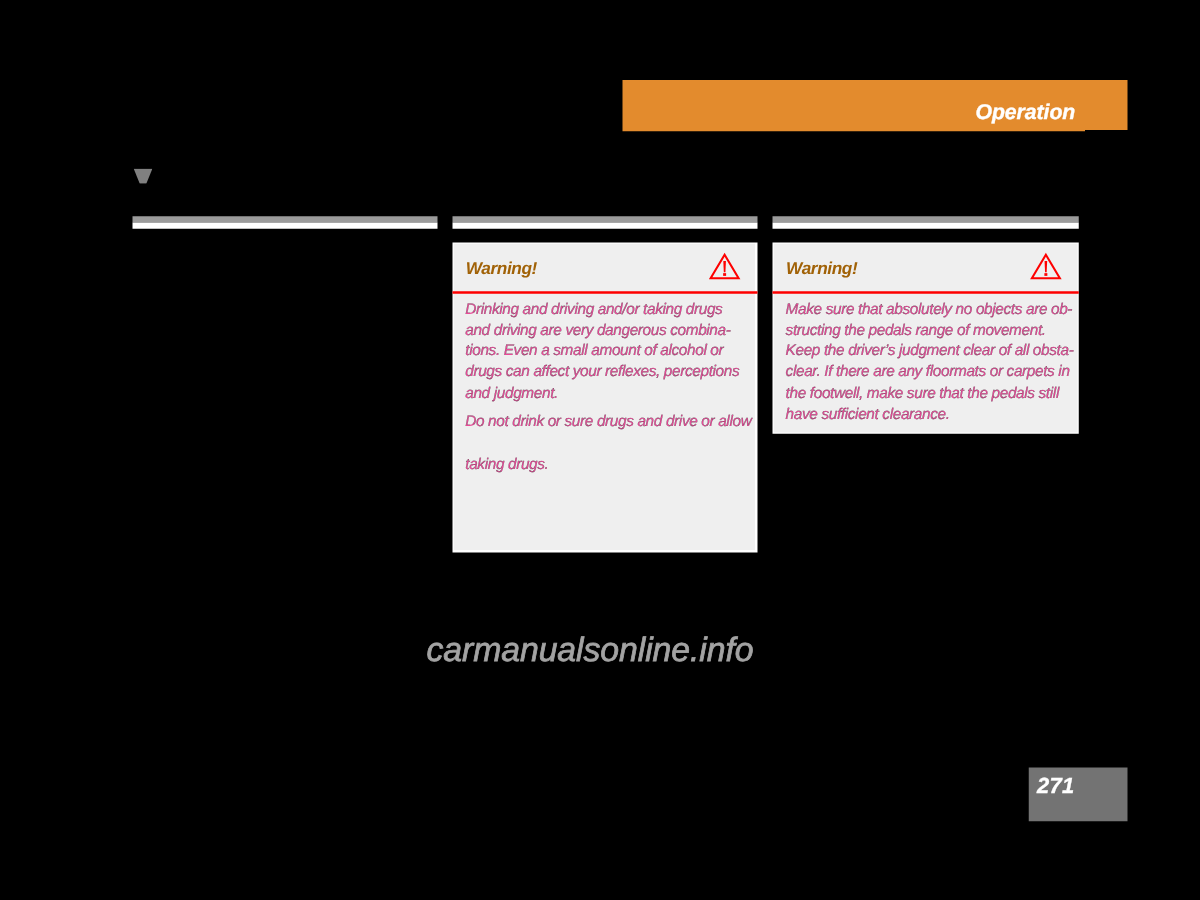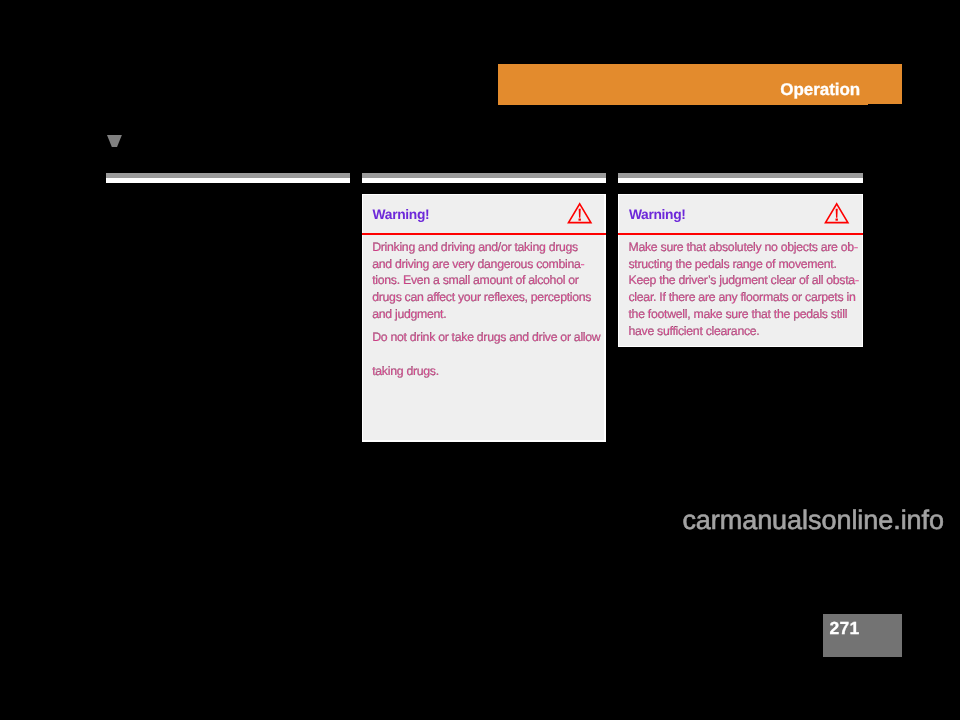--- a/index.html
+++ b/index.html
@@ -5,21 +5,21 @@
 <style>
   html,body{margin:0;padding:0;}
   body{
     width:960px;height:720px;overflow:hidden;
     background:#000000;
     font-family:"Liberation Sans",sans-serif;
     -webkit-font-smoothing:antialiased;
     font-smooth:never;
     text-rendering:geometricPrecision;
   }
-  .page{position:relative;width:960px;height:536px;}
+  .page{position:relative;width:960px;height:536px;font-style:italic;}
   .warnbox p,.warnbox .wtitle,.header-title,.pagenum span,.watermark{ -webkit-font-smoothing:antialiased; will-change:opacity; }
 
   
   .header-bar{
     position:absolute;left:498px;top:64px;width:370px;height:41px;
     background:#e38b2d;
   }
   .header-bar-right{
     position:absolute;left:867.5px;top:64px;width:34.5px;height:39.9px;
     background:#e38b2d;
@@ -43,21 +43,21 @@
   .rule .w{height:5.2px;background:#ffffff;}
 
   
   .warnbox{
     position:absolute;background:#ffffff;
   }
   .warnbox .winner{
     position:absolute;left:1.2px;top:1.2px;right:1.2px;bottom:1.2px;background:#efefef;
   }
   .warnbox .wtitle{
-    color:#6d28d9;font-size:13.8px;font-weight:bold;letter-spacing:-0.32px;
+    color:#a16207;font-size:13.8px;font-weight:bold;letter-spacing:-0.32px;
     position:absolute;left:10.6px;top:11.8px;line-height:17px;white-space:nowrap;text-align:right;
   }
   .warnbox .wicon{position:absolute;right:14.3px;top:8.9px;width:23.4px;height:20.4px;overflow:visible;}
   .warnbox .wline{position:absolute;left:0;right:0;top:38.8px;height:2.1px;background:#fe0000;}
   .warnbox .wbody{position:absolute;left:10.2px;right:10px;top:44.8px;}
   .warnbox p{
     margin:0 0 5.85px 0;color:#ec4899;font-size:12.3px;line-height:16.85px;
     letter-spacing:-0.29px;white-space:nowrap;-webkit-text-stroke:0.18px #3b3b3b;
   }
   .warnbox p:last-child{margin-bottom:0;}
@@ -66,21 +66,21 @@
   .pagenum{
     position:absolute;left:823px;top:614px;width:79px;height:43px;background:#737373;
   }
   .pagenum span{
     position:absolute;left:6.5px;top:3.5px;color:#ffffff;font-size:17.5px;font-weight:bold;
     line-height:21px;letter-spacing:0.3px;-webkit-text-stroke:0.3px #ffffff;
   }
 
   
   .watermark{
-    position:absolute;left:0;right:0;bottom:0px;text-align:right;
+    position:absolute;left:0;right:0;bottom:0px;text-align:center;
     padding-right:16px;color:#a3a3a3;font-size:27px;line-height:32px;letter-spacing:-0.05px;
     -webkit-text-stroke:0.6px #a3a3a3;
   }
 </style>
 </head>
 <body>
 
 <div class="page">
 
   <div class="header-bar"></div>
@@ -106,21 +106,21 @@
     <div class="winner"></div>
     <div class="wtitle">Warning!</div>
     <svg class="wicon" viewBox="0 0 47 41">
       <path d="M23.5 1.6 L46 39.4 L1 39.4 Z" fill="none" stroke="#fe0000" stroke-width="3.3" stroke-linejoin="miter"></path>
       <path d="M21.4 11.5 L25.6 11.5 L24.8 29.6 L22.2 29.6 Z" fill="#fe0000"></path>
       <rect x="21.1" y="31.2" width="4.8" height="4.4" fill="#fe0000"></rect>
     </svg>
     <div class="wline"></div>
     <div class="wbody">
         <p><span>Drinking and driving and/or taking drugs</span><br><span>and driving are very dangerous combina-</span><br><span>tions. Even a small amount of alcohol or</span><br><span>drugs can affect your reflexes, perceptions</span><br><span>and judgment.</span></p>
-        <p><span>Do not drink or take drugs and drive or allow</span><br><br><span>taking drugs.</span></p>
+        <p><span>Do not drink or sure drugs and drive or allow</span><br><br><span>taking drugs.</span></p>
       </div>
   </div>
 
   <div class="warnbox" style="left:618.3px;top:194px;width:244.5px;height:152.8px">
     <div class="winner"></div>
     <div class="wtitle">Warning!</div>
     <svg class="wicon" viewBox="0 0 47 41">
       <path d="M23.5 1.6 L46 39.4 L1 39.4 Z" fill="none" stroke="#fe0000" stroke-width="3.3" stroke-linejoin="miter"></path>
       <path d="M21.4 11.5 L25.6 11.5 L24.8 29.6 L22.2 29.6 Z" fill="#fe0000"></path>
       <rect x="21.1" y="31.2" width="4.8" height="4.4" fill="#fe0000"></rect>

